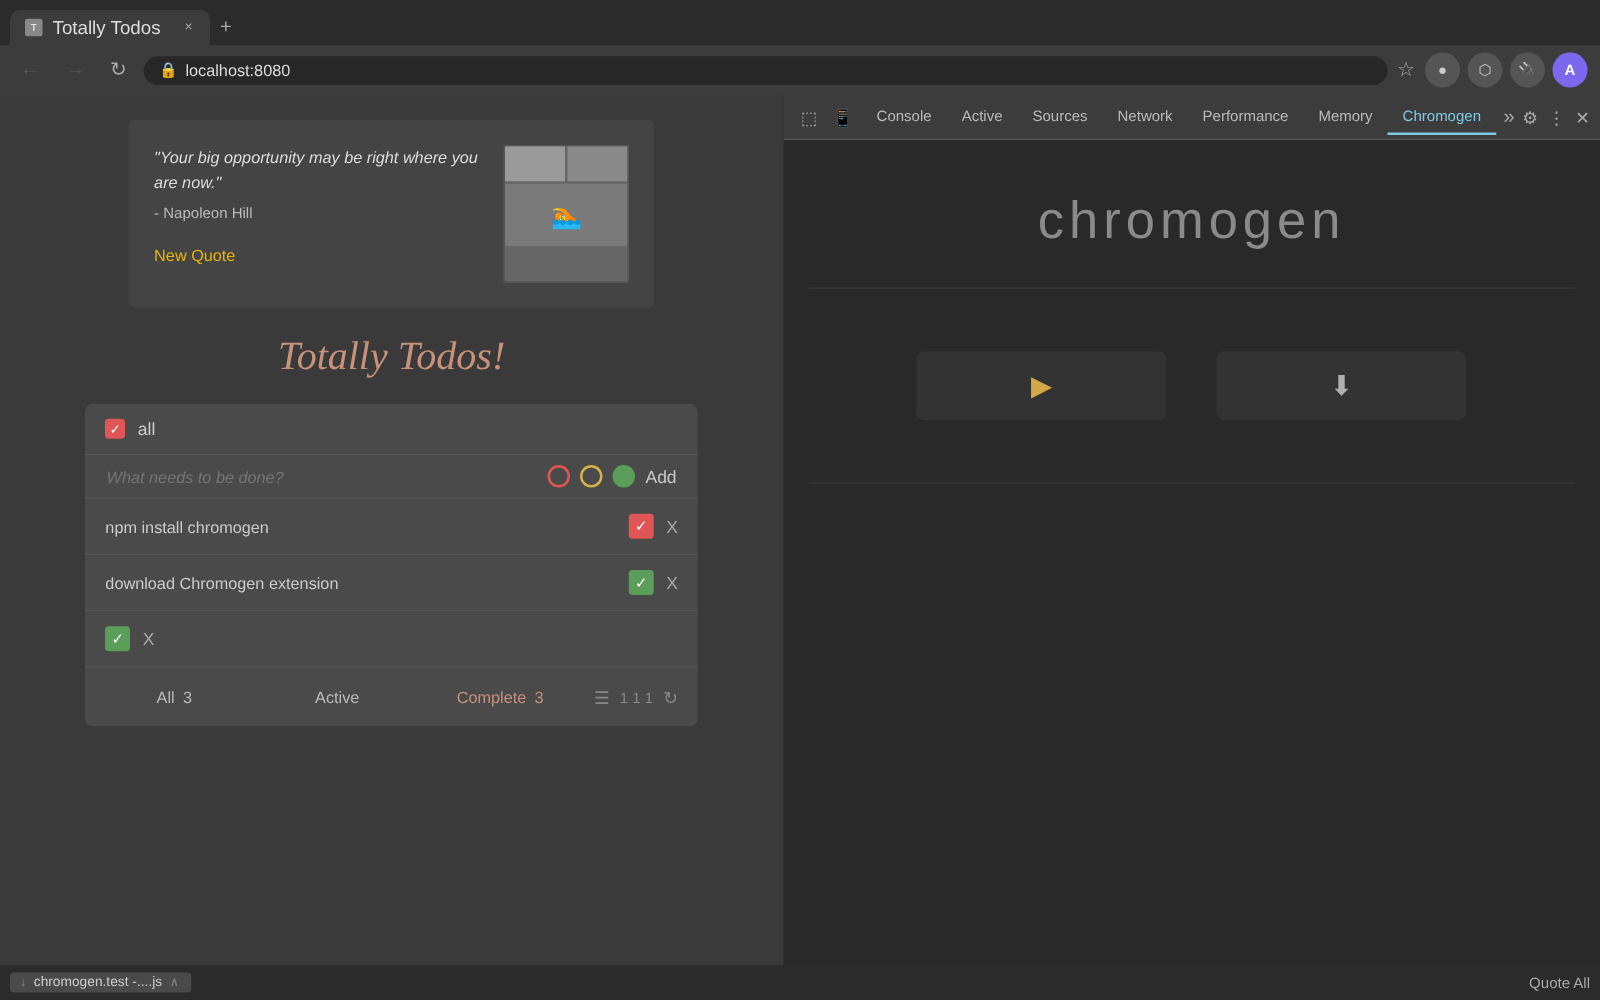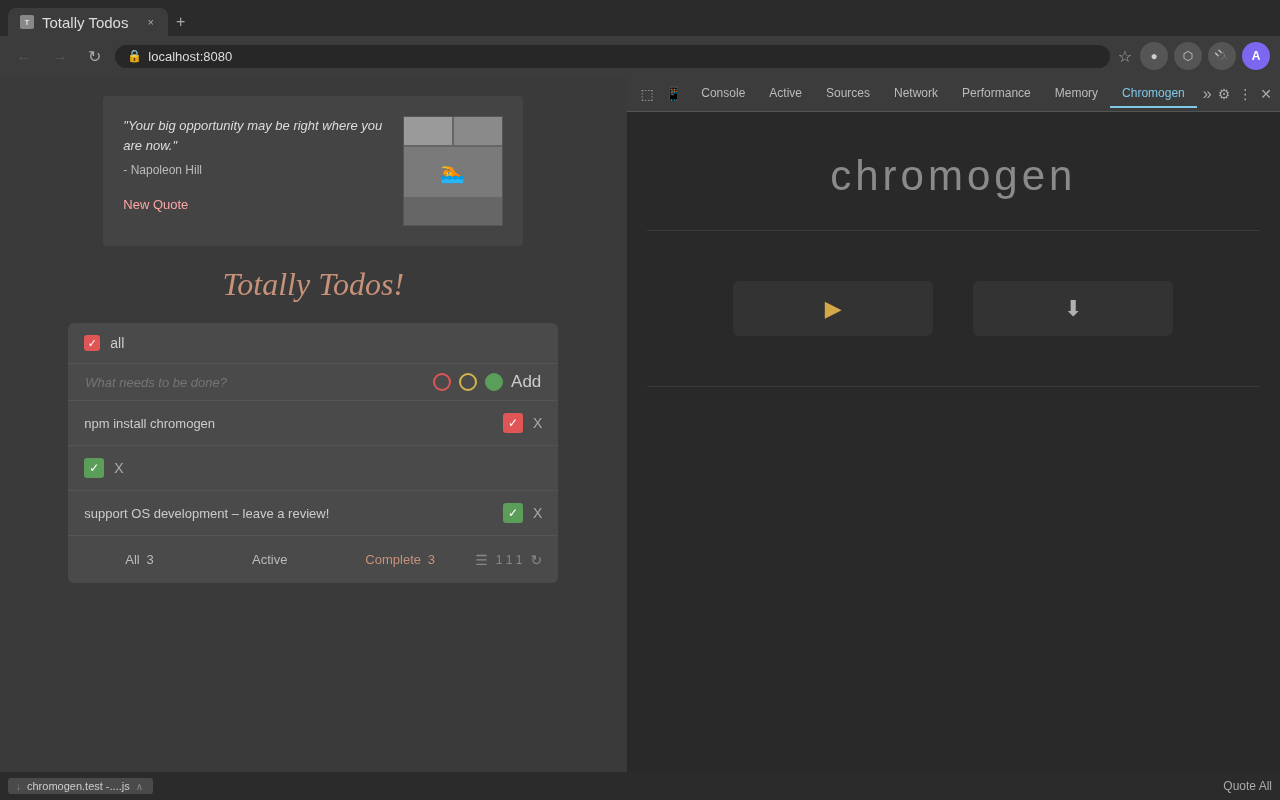--- a/index.html
+++ b/index.html
@@ -172,21 +172,21 @@
       line-height: 1.5;
       margin-bottom: 8px;
     }
     .quote-author {
       color: #bbb;
       font-size: 12px;
     }
     .new-quote-btn {
       display: inline-block;
       margin-top: 20px;
-      color: #fca5a5;
+      color: #eab308;
       font-size: 13px;
       cursor: pointer;
       background: none;
       border: none;
     }
     .quote-comic {
       width: 100px;
       height: 110px;
       background: #666;
       border: 1px solid #555;
@@ -293,21 +293,21 @@
       cursor: pointer;
       flex-shrink: 0;
     }
     .priority-red { border-color: #e05555; }
     .priority-yellow { border-color: #d4b44a; }
     .priority-green { border-color: #5a9e5a; background: #5a9e5a; }
     .add-btn {
       background: none;
       border: none;
       color: #ccc;
-      font-size: 17px;
+      font-size: 14px;
       cursor: pointer;
     }
 
     
     .todo-item {
       display: flex;
       align-items: center;
       padding: 12px 16px;
       border-bottom: 1px solid #555;
       gap: 10px;
@@ -598,28 +598,28 @@
 
       <div class="todo-item">
         <span class="todo-text">npm install chromogen</span>
         <div class="todo-checkbox checked-red">
           <span class="todo-checkbox-mark">✓</span>
         </div>
         <button class="todo-delete">X</button>
       </div>
 
       <div class="todo-item">
+        <span class="todo-text">download Chromogen extension</span>
         <div class="todo-checkbox checked-green">
           <span class="todo-checkbox-mark">✓</span>
         </div>
         <button class="todo-delete">X</button>
       </div>
 
       <div class="todo-item">
-        <span class="todo-text">support OS development – leave a review!</span>
         <div class="todo-checkbox checked-green">
           <span class="todo-checkbox-mark">✓</span>
         </div>
         <button class="todo-delete">X</button>
       </div>
 
       <div class="todo-footer">
         <button class="filter-btn">
           <span>All</span>
           <span style="margin-left:3px;">3</span>

